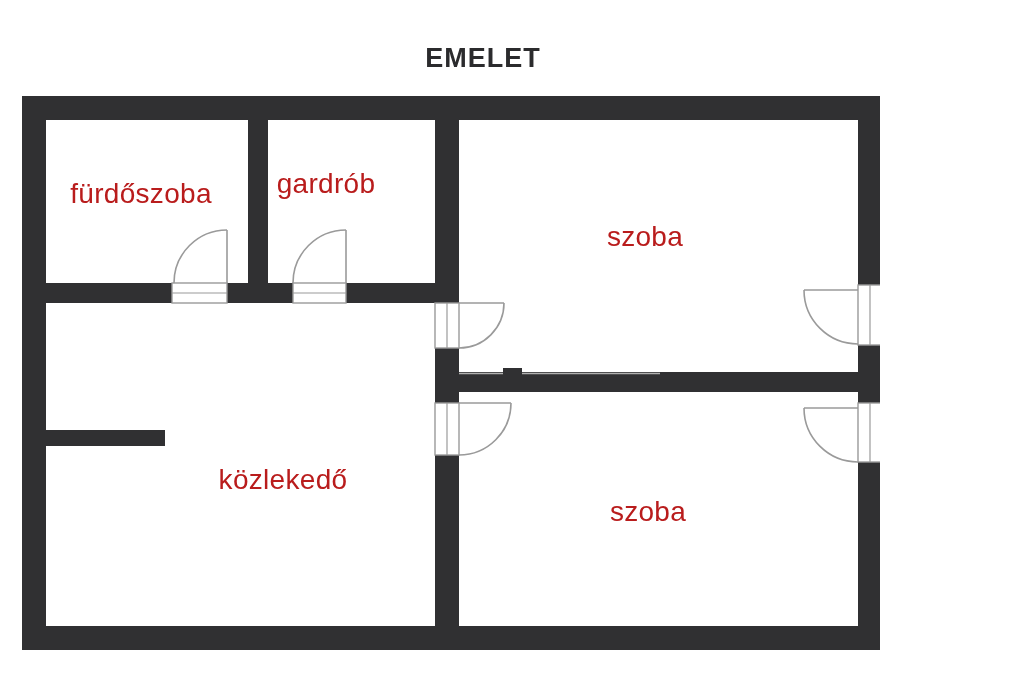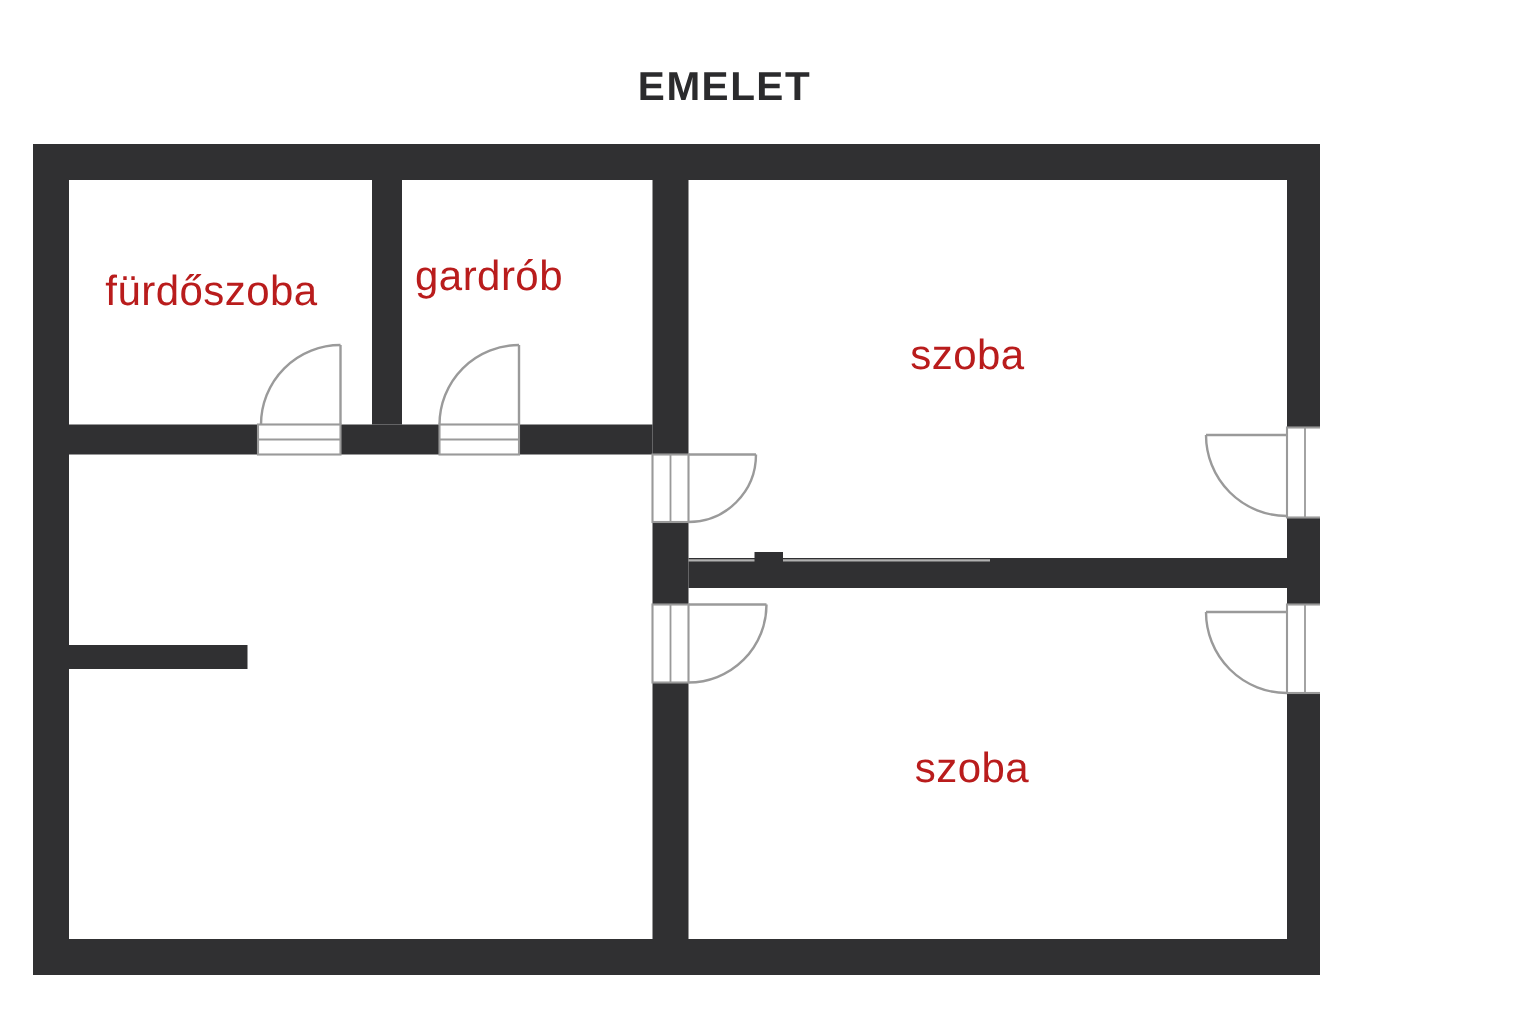--- a/index.html
+++ b/index.html
@@ -123,14 +123,15 @@
   <div class="plan-title" style="left:483px; top:58px;">EMELET</div>
 
   <div class="room-label" style="left:141px; top:194px;">fürdőszoba</div>
 
   <div class="room-label" style="left:326px; top:184px;">gardrób</div>
 
   <div class="room-label" style="left:645px; top:237px;">szoba</div>
 
   <div class="room-label" style="left:648px; top:512px;">szoba</div>
 
+  <div class="room-label" style="left:283px; top:480px;">közlekedő</div>
 
 </div>
 
 </body></html>

